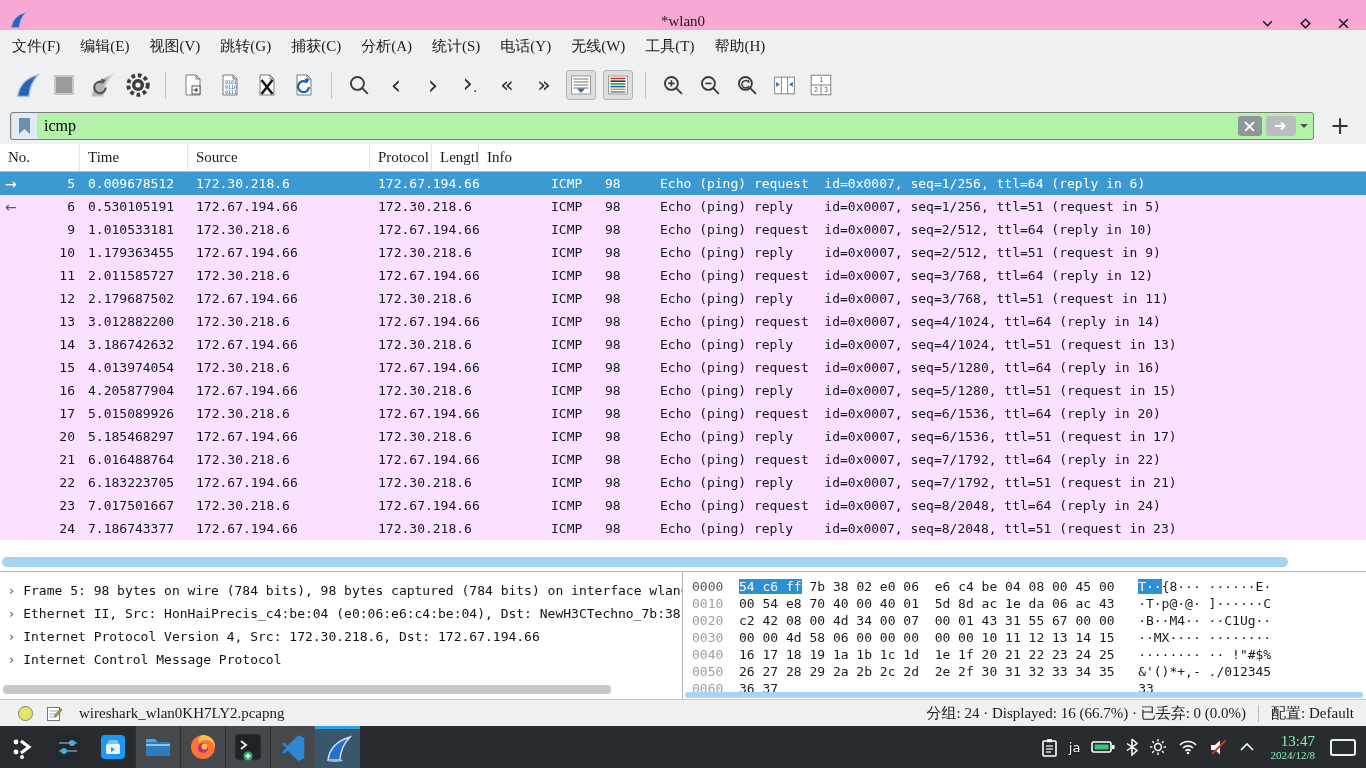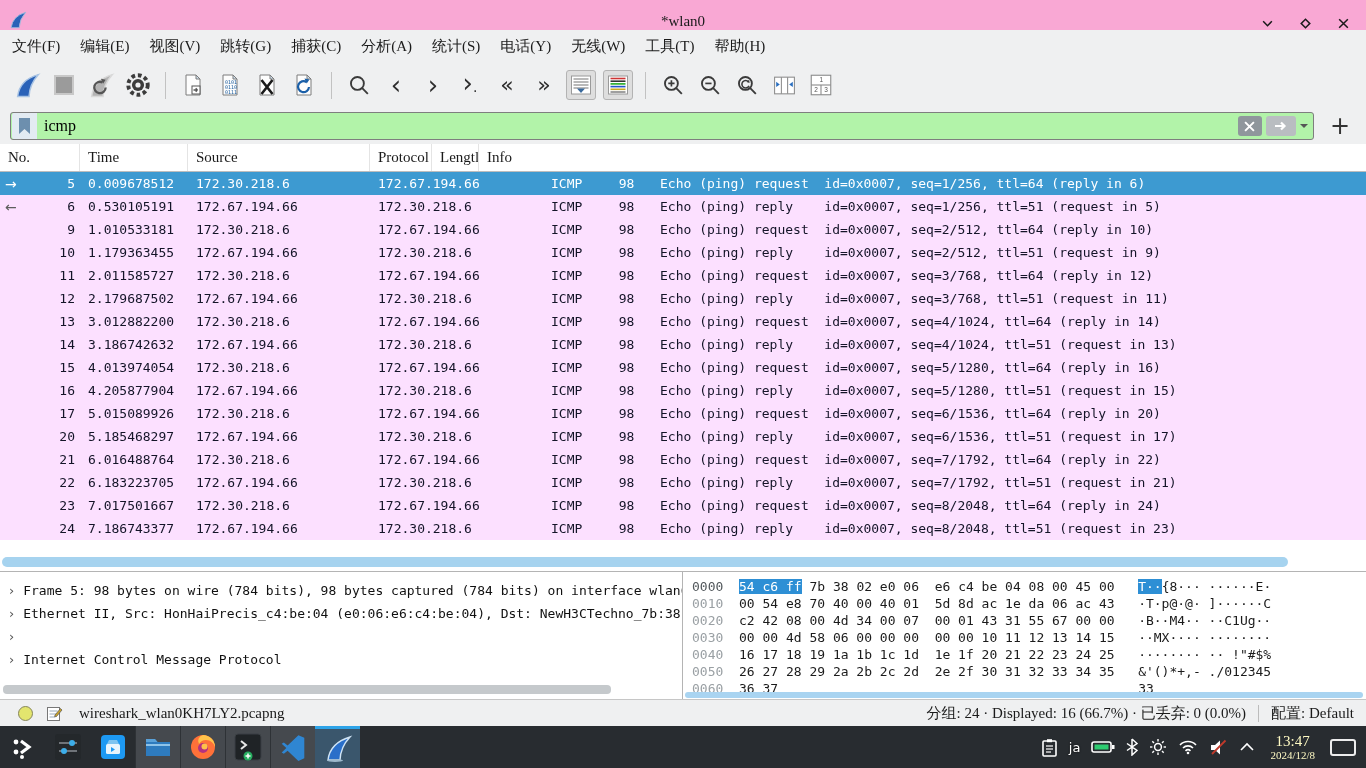--- a/index.html
+++ b/index.html
@@ -35,21 +35,21 @@
 .add-filter{font-family:"DejaVu Sans",sans-serif;font-size:24px;color:#333;padding:0 6px}
 
 .header-row{height:28px;background:#fff;border-bottom:1px solid #bdbdbd;display:flex;font-size:15px}
 .hcell{height:100%;display:flex;align-items:center;padding-left:8px;border-right:1px solid #e4e4e4;overflow:hidden;white-space:nowrap}
 .c0{width:80px}.c1{width:108px}.c2{width:182px}.c3{width:173px}.c4{width:62px}.c5{width:47px}.c6{flex:1;border-right:none}
 .packet-area{height:399px;background:#fff;position:relative}
 .prow{height:23px;display:flex;align-items:center;background:#fce0ff;color:#141428;position:relative;font-family:"DejaVu Sans Mono",monospace;font-size:13px;white-space:pre}
 .prow.sel{background:#3d9ad1;color:#fff}
 .pcell{padding-left:8px;overflow:hidden}
 .pc0{width:80px;text-align:right;padding-right:5px;padding-left:0}
-.pc1{width:108px}.pc2{width:182px}.pc3{width:173px}.pc4{width:62px}.pc5{width:47px;text-align:center;padding-right:4px;padding-left:0}.pc6{flex:1}
+.pc1{width:108px}.pc2{width:182px}.pc3{width:173px}.pc4{width:62px}.pc5{width:47px;text-align:left;padding-right:4px;padding-left:0}.pc6{flex:1}
 .marker{position:absolute;left:5px;font-family:"DejaVu Sans",sans-serif;font-size:14px;line-height:1}
 .prow.sel .marker{color:#fff}.prow .marker{color:#5d5d5d}
 .hthumb{position:absolute;bottom:4px;left:2px;width:1286px;height:10px;border-radius:5px;background:#a6d3ef}
 .split{height:1px;background:#b4b4b4}
 
 .bottom{display:flex;height:127px}
 .details{width:683px;background:#fff;border-right:1px solid #b4b4b4;position:relative;padding-top:7px}
 .dline{height:23px;display:flex;align-items:center;font-family:"DejaVu Sans Mono",monospace;font-size:13px;white-space:pre;overflow:hidden;color:#111}
 .dexp{color:#555;font-family:"DejaVu Sans",sans-serif;font-size:13px;margin:0 9px 0 9px}
 .dscroll{position:absolute;bottom:5px;left:3px;width:608px;height:9px;border-radius:4px;background:#c5c9cc}
@@ -66,21 +66,21 @@
 .sb-file{margin-left:16px}
 .sb-right{margin-left:auto;display:flex;align-items:center;gap:12px}
 .sb-divider{width:1px;height:17px;background:#bcbcbc}
 
 .taskbar{height:42px;background:#282c30;display:flex;align-items:stretch}
 .tb-cell{width:45px;display:flex;align-items:center;justify-content:center}
 .tb-app{background:#45494e;border-left:1px solid #2e3236}
 .tb-active{background:#3a566c;border-top:3px solid #2da3e8}
 .tray{margin-left:auto;display:flex;align-items:center;gap:11px;padding-right:10px}
 .ja{color:#fff;font-family:"DejaVu Sans",sans-serif;font-weight:normal;font-size:13px;text-shadow:0 0 2px #000}
-.clock{color:#fef9c3;text-align:center;line-height:1.1;margin:12px 4px}
+.clock{color:#86efac;text-align:right;line-height:1.1;margin:12px 4px}
 .clock .t{font-size:15px}
 .clock .d{font-size:11px}
 .pager{width:26px;height:17px;border:2px solid #ececec;border-radius:3px}
 </style>
 </head>
 <body>
 
 <div class="titlebar">
   <span class="app-fin">
     <svg width="20" height="20" viewBox="0 0 26 26">
@@ -322,21 +322,21 @@
     </div>
   <div class="hthumb"></div>
 </div>
 <div class="split"></div>
 
 <div class="bottom">
   <div class="details">
     <div id="details-lines">
         <div class="dline"><span class="dexp">›</span><span>Frame 5: 98 bytes on wire (784 bits), 98 bytes captured (784 bits) on interface wlan0</span></div>
         <div class="dline"><span class="dexp">›</span><span>Ethernet II, Src: HonHaiPrecis_c4:be:04 (e0:06:e6:c4:be:04), Dst: NewH3CTechno_7b:38:</span></div>
-        <div class="dline"><span class="dexp">›</span></div>
+        <div class="dline"><span class="dexp">›</span><span>Internet Protocol Version 4, Src: 172.30.218.6, Dst: 172.67.194.66</span></div>
         <div class="dline"><span class="dexp">›</span><span>Internet Control Message Protocol</span></div>
       </div>
     <div class="dscroll"></div>
   </div>
   <div class="hexpane">
     <div id="hex-rows">
         <div class="hrow cur"><span class="hoff">0000  </span><span><span class="hl">54 c6 ff</span> 7b 38 02 e0 06  e6 c4 be 04 08 00 45 00</span>   <span><span class="hl">T··</span>{8··· ······E·</span></div>
         <div class="hrow"><span class="hoff">0010  </span><span>00 54 e8 70 40 00 40 01  5d 8d ac 1e da 06 ac 43</span>   <span>·T·p@·@· ]······C</span></div>
         <div class="hrow"><span class="hoff">0020  </span><span>c2 42 08 00 4d 34 00 07  00 01 43 31 55 67 00 00</span>   <span>·B··M4·· ··C1Ug··</span></div>
         <div class="hrow"><span class="hoff">0030  </span><span>00 00 4d 58 06 00 00 00  00 00 10 11 12 13 14 15</span>   <span>··MX···· ········</span></div>

